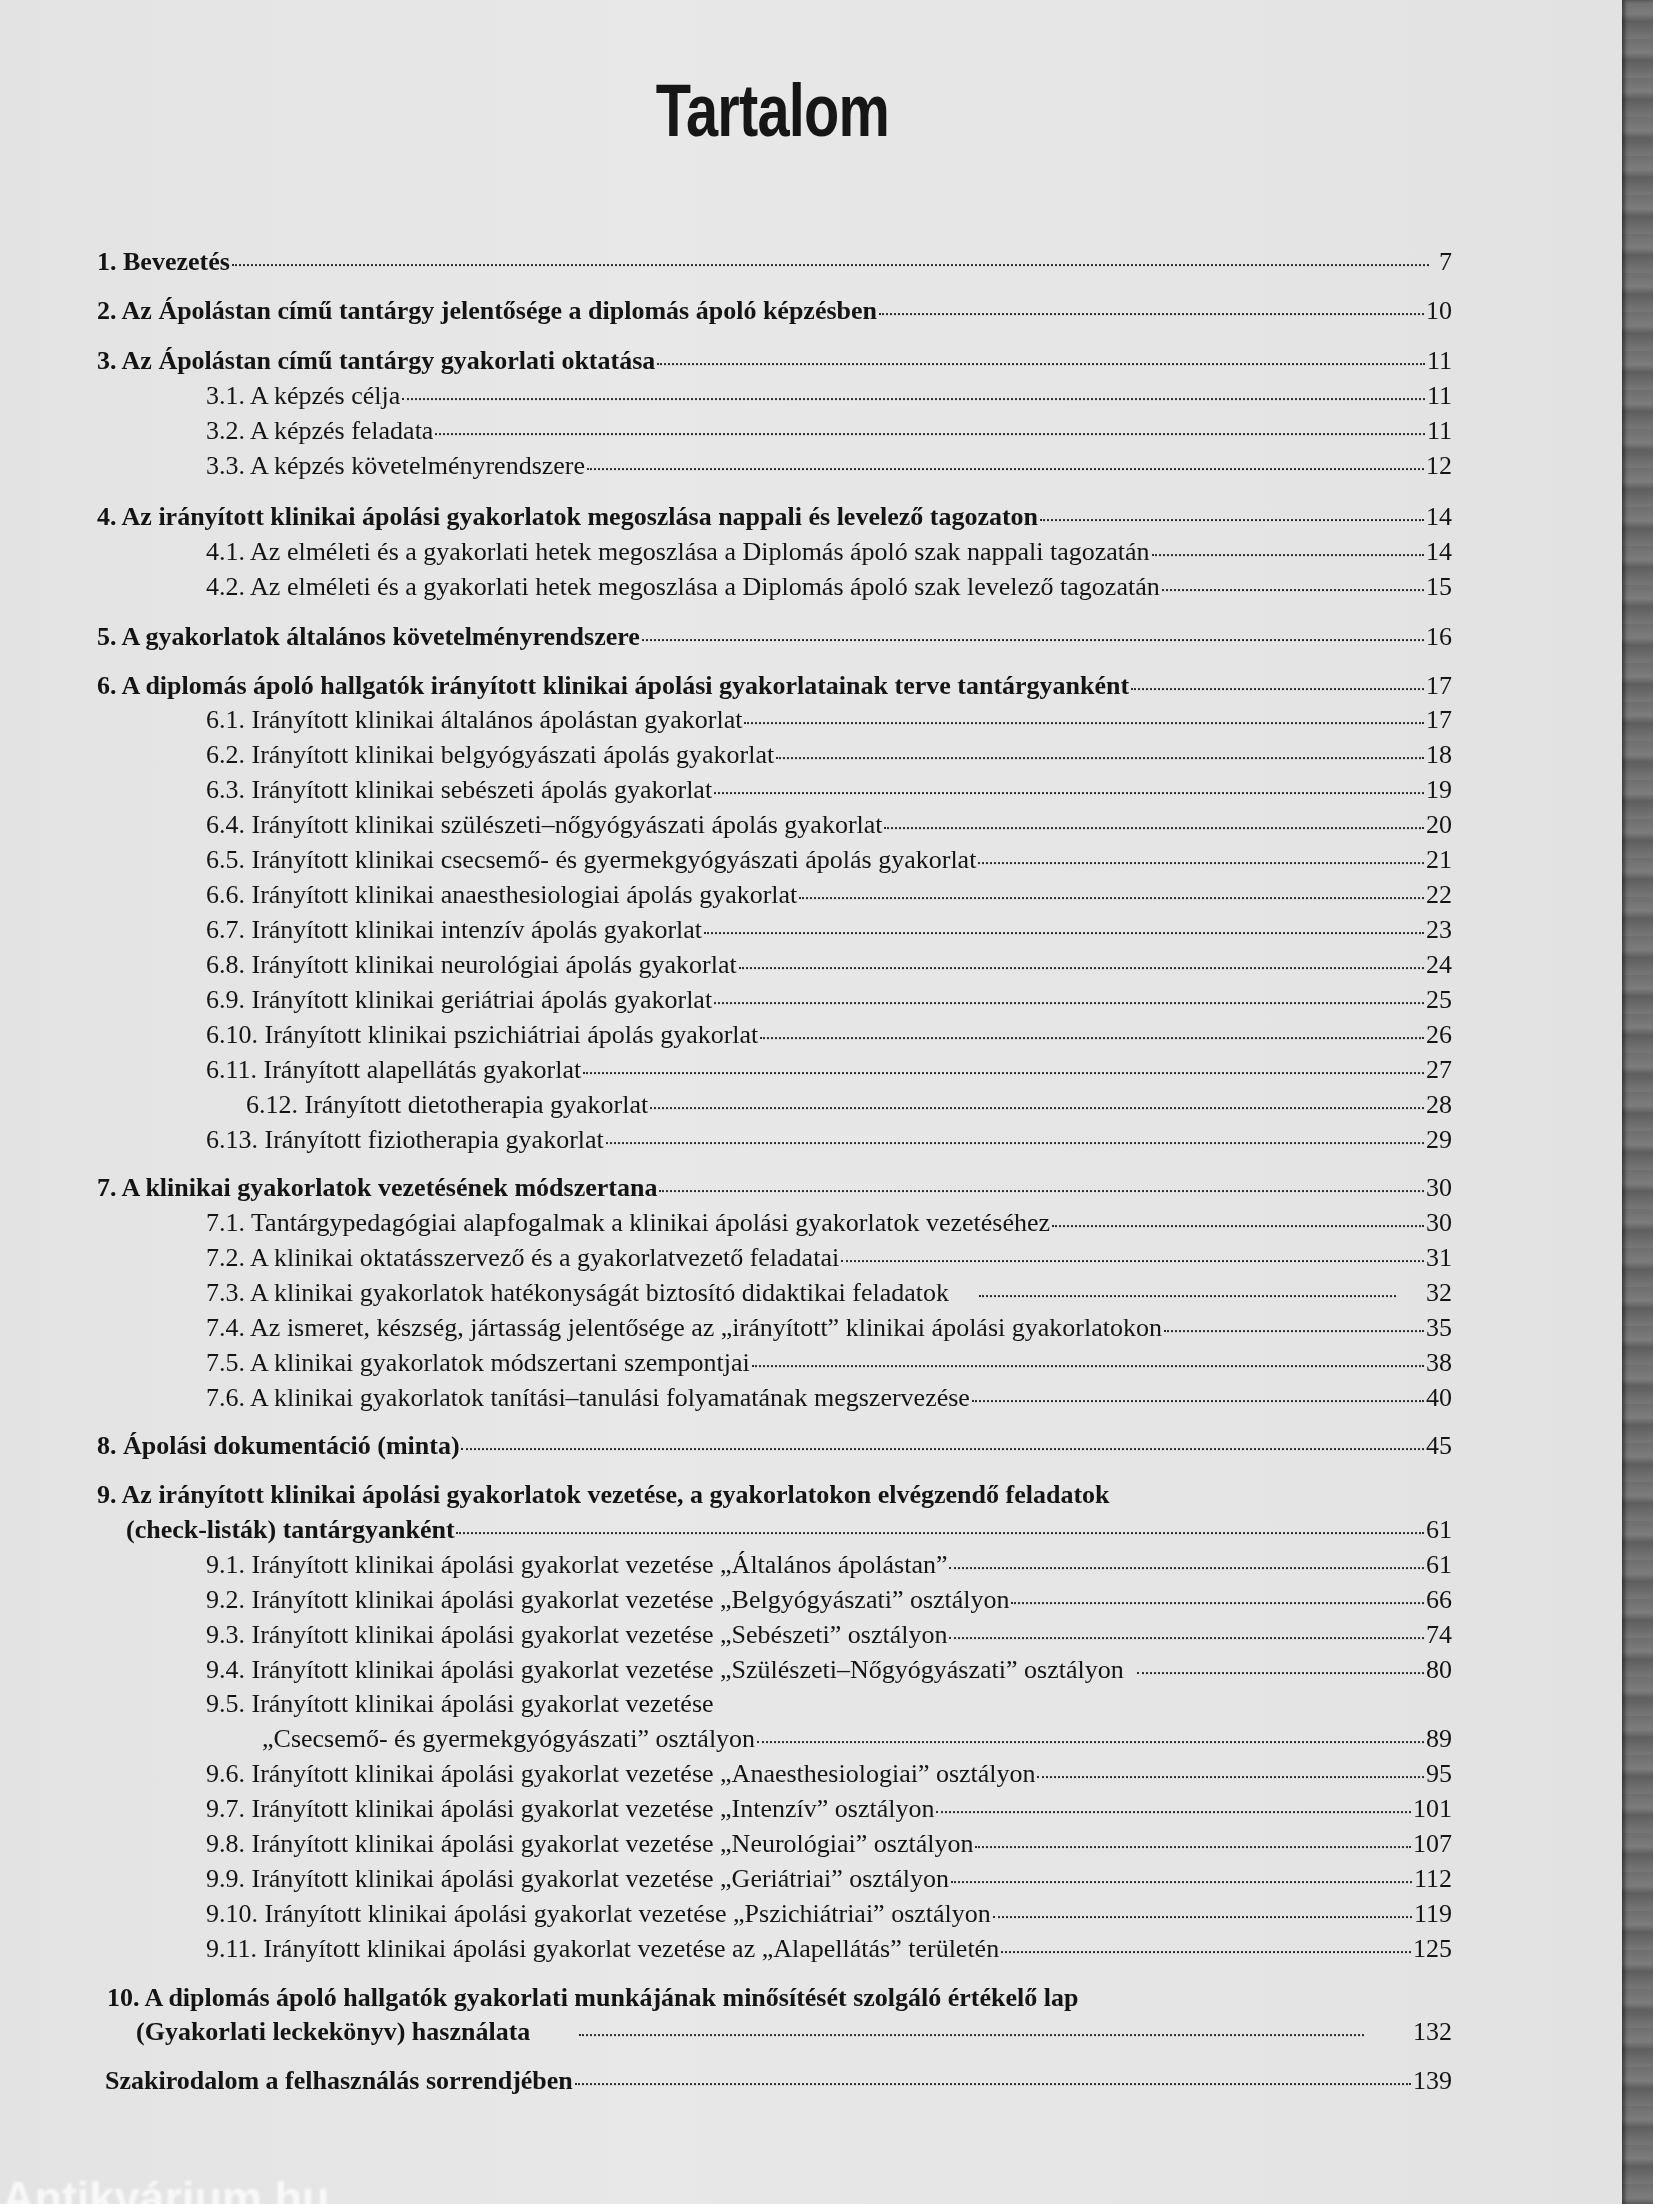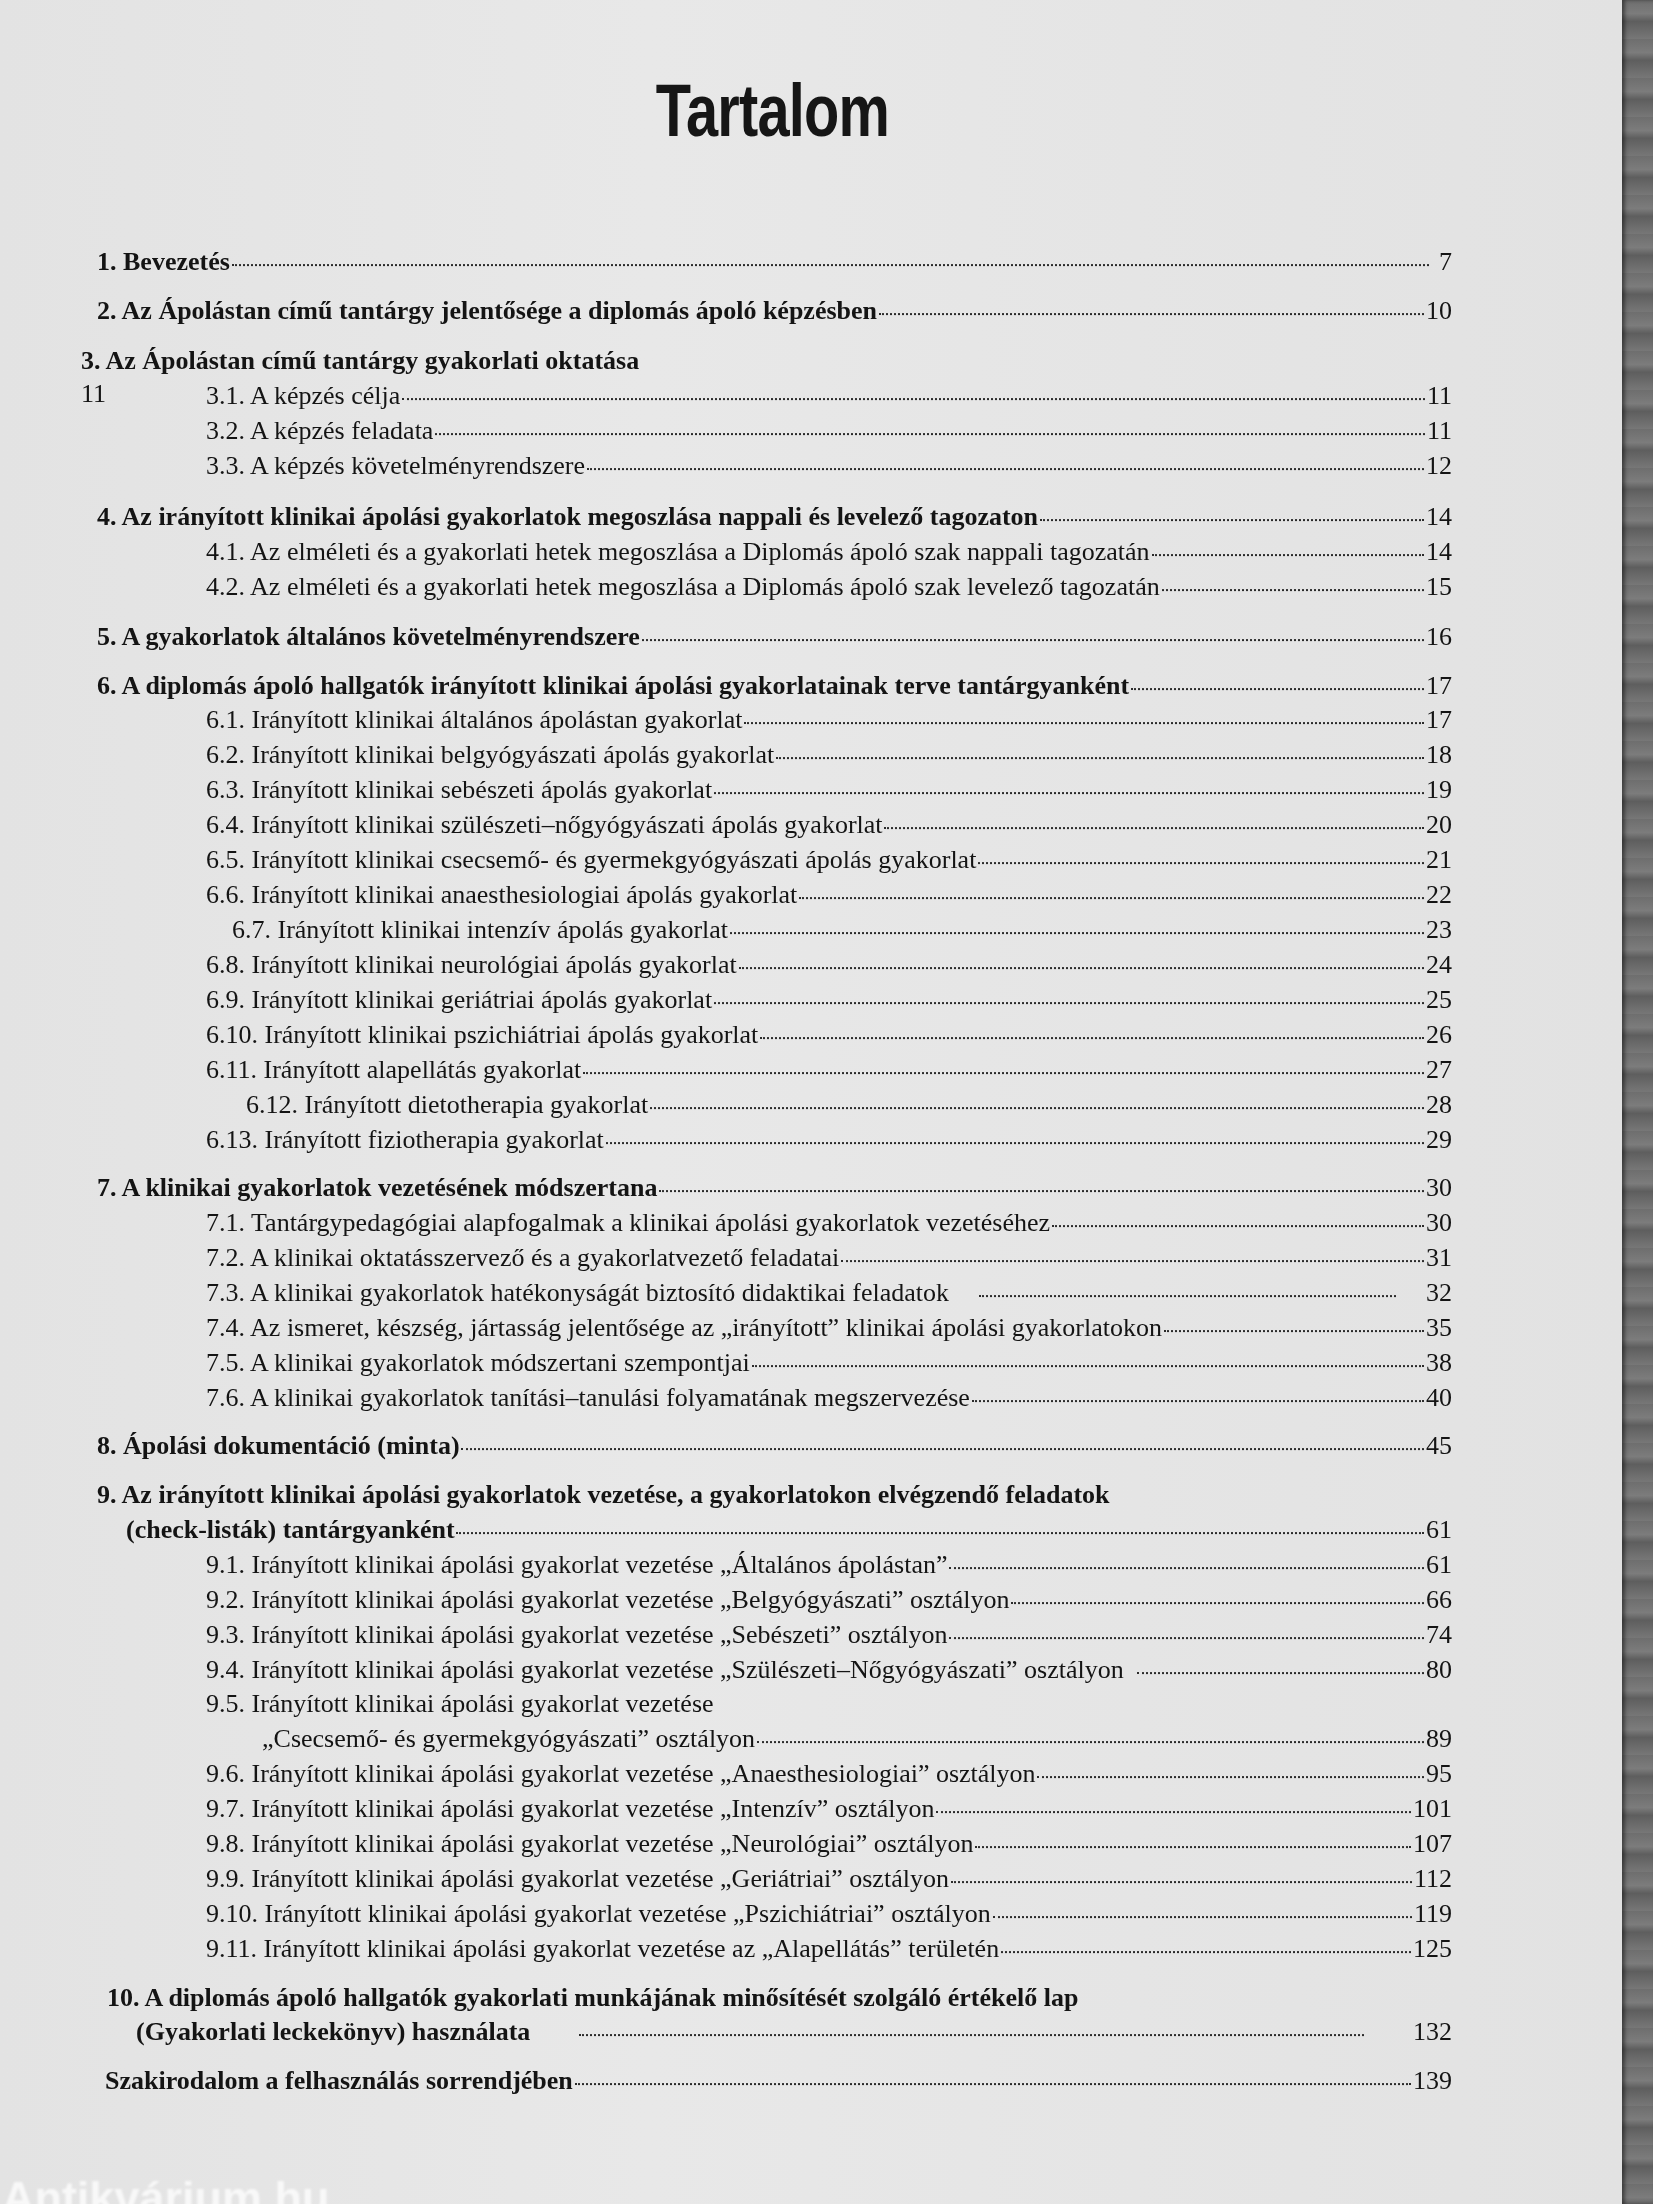--- a/index.html
+++ b/index.html
@@ -62,21 +62,21 @@
       <span class="dots"></span>
       <span class="page-num">7</span>
     </div>
 
     <div class="row main" style="left:97px; top:295px;">
       <span class="label">2. Az Ápolástan című tantárgy jelentősége a diplomás ápoló képzésben</span>
       <span class="dots"></span>
       <span class="page-num">10</span>
     </div>
 
-    <div class="row main" style="left:79px; top:345px;flex-direction:column;">
+    <div class="row main" style="left:97px; top:345px;">
       <span class="label">3. Az Ápolástan című tantárgy gyakorlati oktatása</span>
       <span class="dots"></span>
       <span class="page-num">11</span>
     </div>
     <div class="row" style="left:206px; top:380px;">
       <span class="label">3.1. A képzés célja</span>
       <span class="dots"></span>
       <span class="page-num">11</span>
     </div>
     <div class="row" style="left:206px; top:415px;">
@@ -140,21 +140,21 @@
     <div class="row" style="left:206px; top:844px;">
       <span class="label">6.5. Irányított klinikai csecsemő- és gyermekgyógyászati ápolás gyakorlat</span>
       <span class="dots"></span>
       <span class="page-num">21</span>
     </div>
     <div class="row" style="left:206px; top:879px;">
       <span class="label">6.6. Irányított klinikai anaesthesiologiai ápolás gyakorlat</span>
       <span class="dots"></span>
       <span class="page-num">22</span>
     </div>
-    <div class="row" style="left:206px; top:914px;margin-left:26px;">
+    <div class="row" style="left:206px; top:914px;">
       <span class="label">6.7. Irányított klinikai intenzív ápolás gyakorlat</span>
       <span class="dots"></span>
       <span class="page-num">23</span>
     </div>
     <div class="row" style="left:206px; top:949px;">
       <span class="label">6.8. Irányított klinikai neurológiai ápolás gyakorlat</span>
       <span class="dots"></span>
       <span class="page-num">24</span>
     </div>
     <div class="row" style="left:206px; top:984px;">

